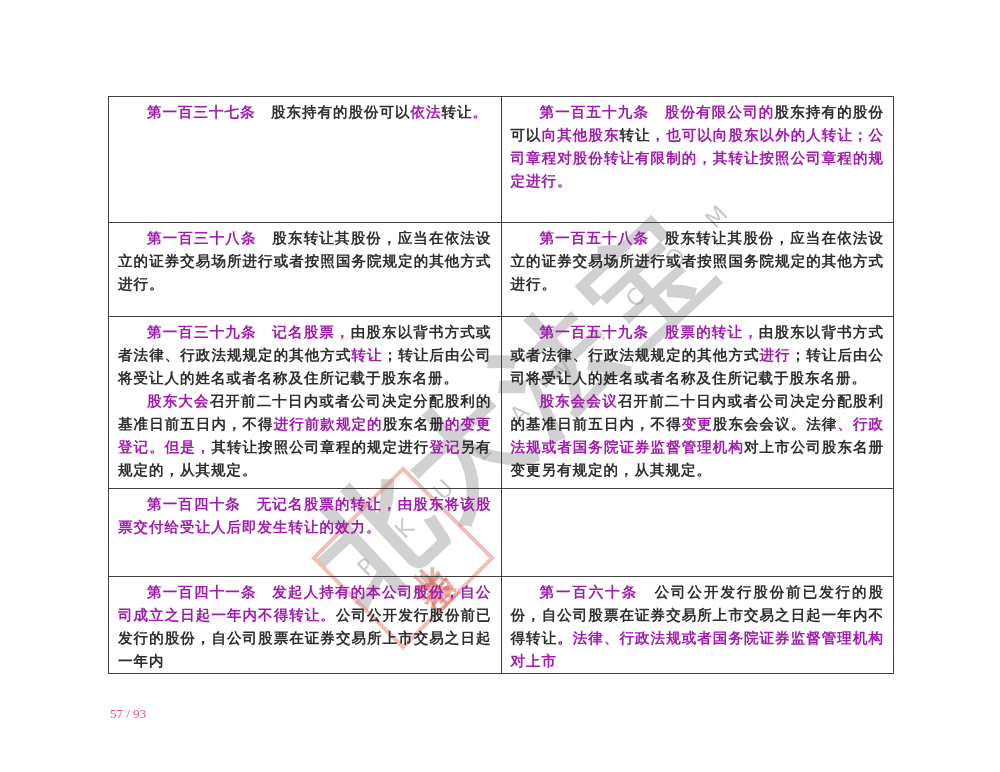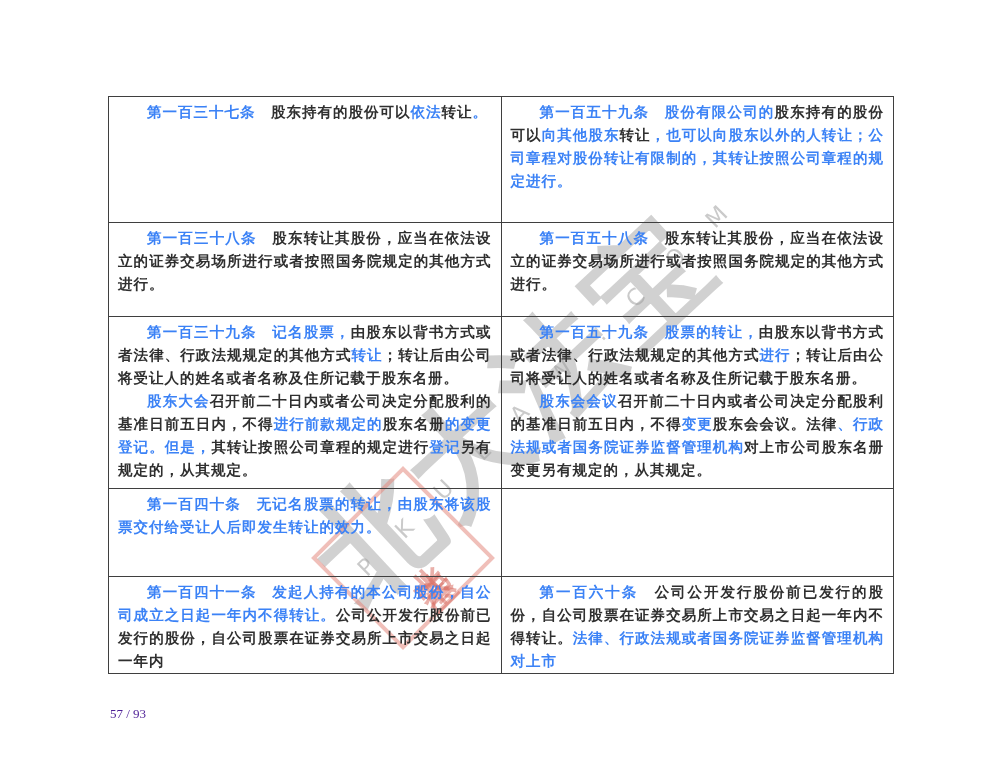--- a/index.html
+++ b/index.html
@@ -59,27 +59,27 @@
     color:#2f2f2f;
     letter-spacing:1px;
     text-align:justify;
   }
   table.cmp tr:nth-child(1){height:126px;}
   table.cmp tr:nth-child(2){height:94px;}
   table.cmp tr:nth-child(3){height:172px;padding-left:8px;}
   table.cmp tr:nth-child(4){height:88px;}
   table.cmp tr:nth-child(5){height:91px;}
   table.cmp p{margin:0;text-indent:2em;}
-  .red{color:#3b82f6;font-weight:bold;}
+  .red{color:#a21caf;font-weight:bold;}
   .blk{color:#2f2f2f;font-weight:bold;}
 
   
   .page-number{
     position:absolute;left:110px;top:706px;z-index:1;
-    font-size:13px;color:#4c1d95;
+    font-size:13px;color:#ec4899;
     font-family:"Liberation Serif","DejaVu Serif",serif;
   }
 </style>
 </head>
 <body>
 
 <div class="page">
 
   <div class="wm wm-callig">北大法宝</div>
   <div class="wm wm-letters">P K U L A W . C O M</div>

